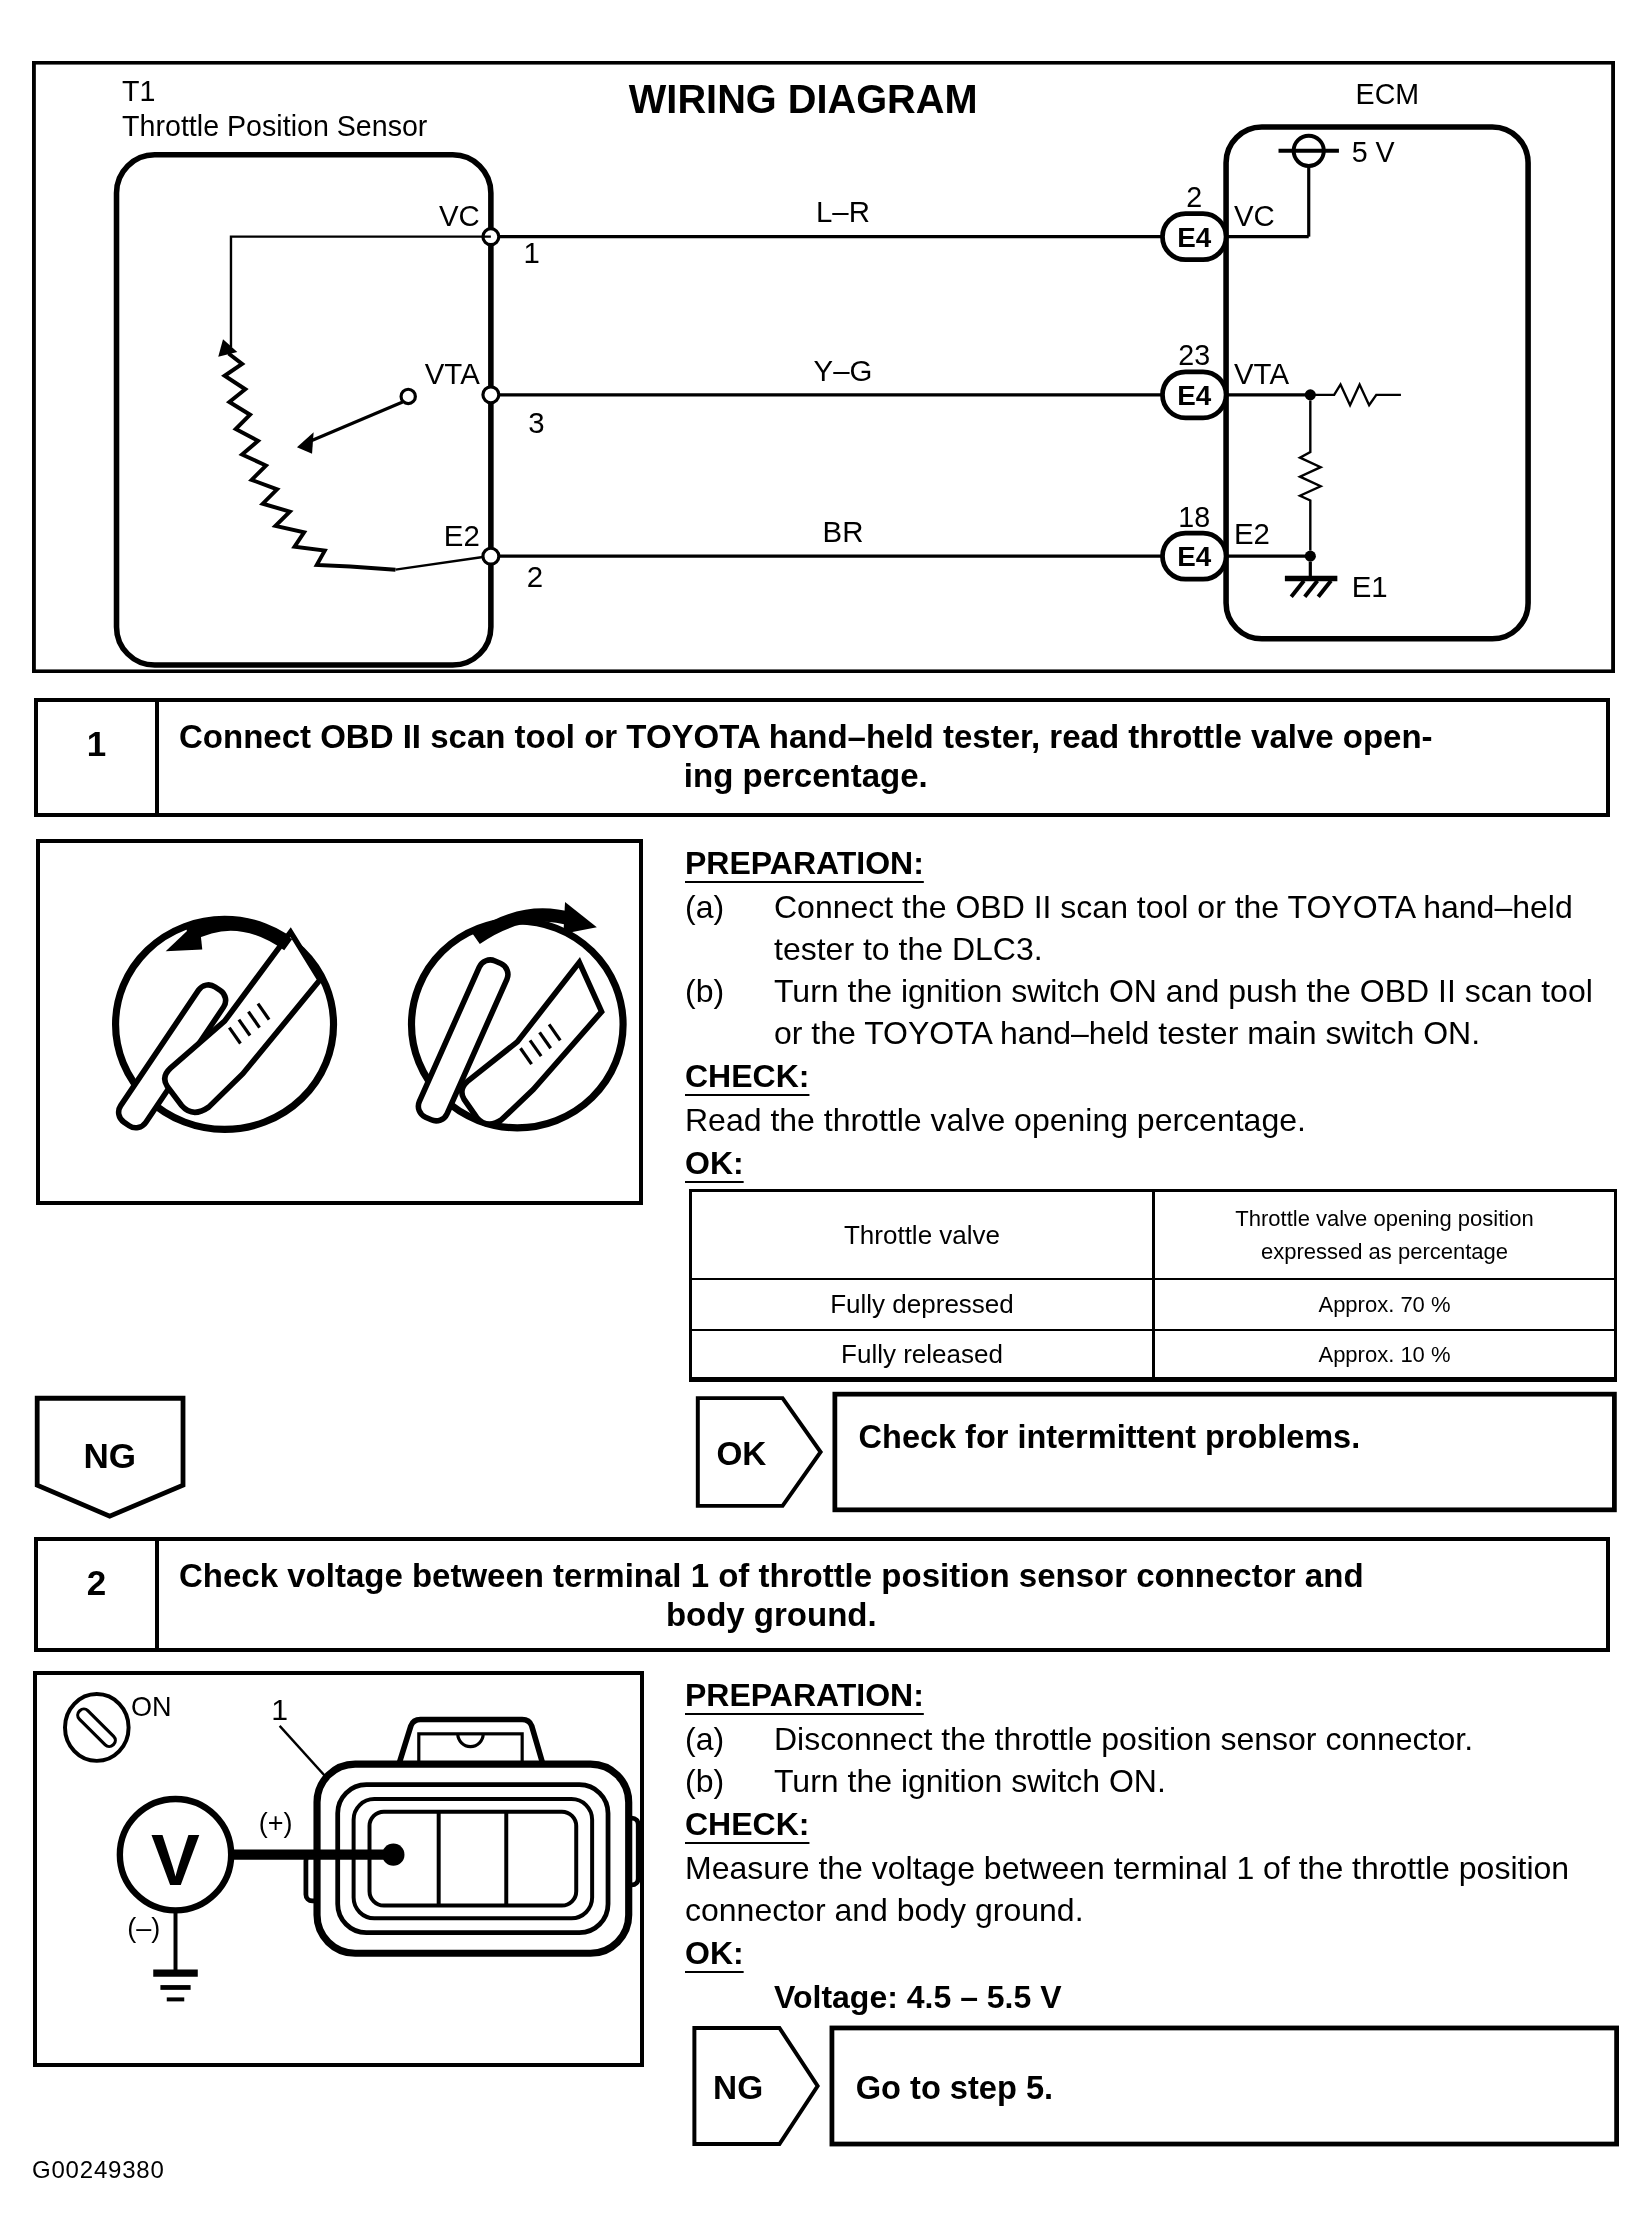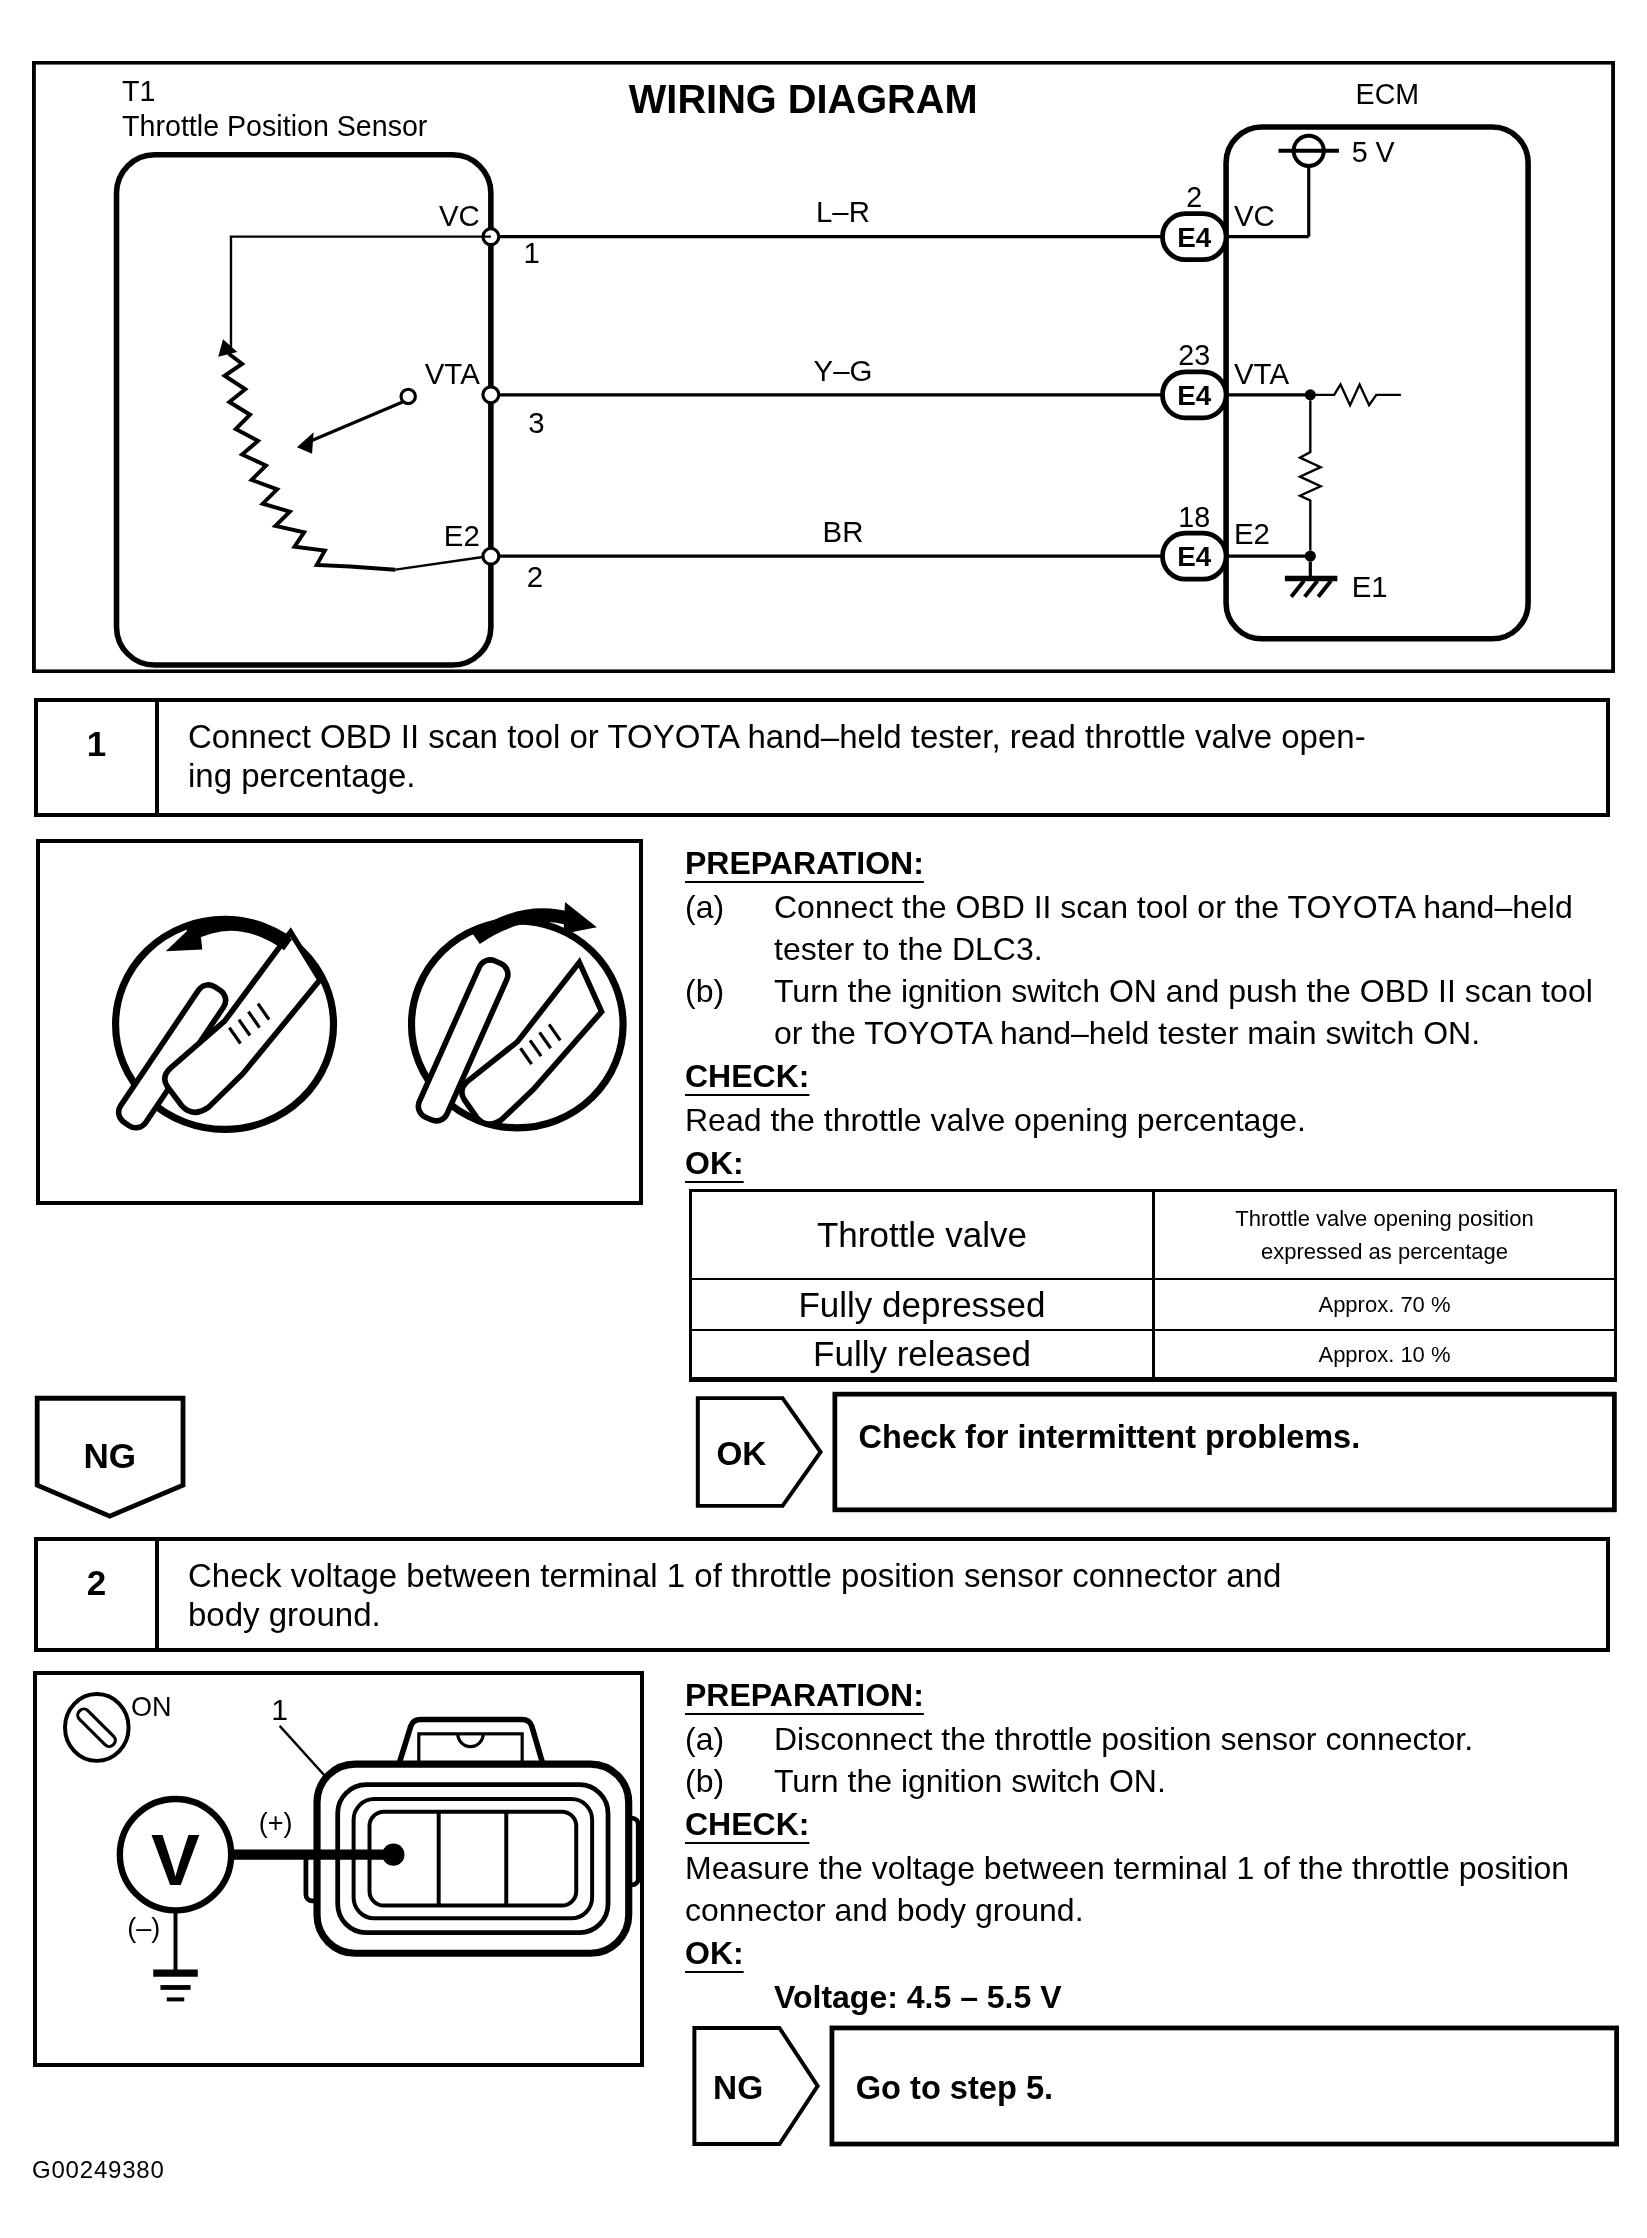--- a/index.html
+++ b/index.html
@@ -3,39 +3,39 @@
 <meta charset="utf-8">
 <style>
   html,body{margin:0;padding:0;background:#fff;}
   body{position:relative;width:1647px;height:2239px;font-family:"Liberation Sans",sans-serif;color:#000;overflow:hidden;}
   .abs{position:absolute;}
   svg text{font-family:"Liberation Sans",sans-serif;fill:#000;}
 
   
   .step-row{position:absolute;left:34px;width:1576px;border:4px solid #000;display:flex;background:#fff;box-sizing:border-box;}
   .step-num{width:121px;flex:none;border-right:4px solid #000;display:flex;align-items:flex-start;justify-content:center;font-weight:bold;font-size:35px;padding-top:22px;box-sizing:border-box;}
-  .step-title{padding:16px 24px 0 29px;font-weight:normal;font-size:33px;line-height:1.18;}
+  .step-title{padding:16px 24px 0 20px;font-weight:bold;font-size:33px;line-height:1.18;text-align:center;}
 
   
   .illus-box{position:absolute;border:4px solid #000;background:#fff;box-sizing:border-box;text-decoration:underline;}
 
   
   .textcol{position:absolute;left:685px;width:942px;font-size:32px;}
   .tline{height:42px;line-height:42px;white-space:nowrap;}
   .thdr{height:45px;line-height:45px;font-weight:bold;text-decoration:underline;text-underline-offset:7.2px;text-decoration-thickness:2.4px;white-space:nowrap;}
   .pitem{display:flex;}
   .pmark{width:89px;flex:none;}
   .pbody{flex:1;white-space:nowrap;}
   .indent{padding-left:89px;font-weight:bold;}
 
   
   .spec-table{position:absolute;left:689px;top:1189px;width:928px;border:3.2px solid #000;border-bottom:5.6px solid #000;background:#fff;box-sizing:border-box;}
   .trow{display:flex;}
   .trow + .trow{border-top:2.4px solid #000;}
-  .tc1{width:463px;flex:none;border-right:3.2px solid #000;display:flex;align-items:center;justify-content:center;font-size:35px;box-sizing:border-box;}
+  .tc1{width:463px;flex:none;border-right:3.2px solid #000;display:flex;align-items:center;justify-content:center;font-size:26px;box-sizing:border-box;}
   .tc2{flex:1;display:flex;flex-direction:column;align-items:center;justify-content:center;font-size:22px;line-height:33px;}
   .th-row{height:86px;}
   .td-row1{height:49px;}
   .td-row2{height:46px;}
 
   .figure-id{position:absolute;left:32px;top:2156px;font-size:24px;letter-spacing:0.8px;}
 </style>
 </head>
 <body>
 

